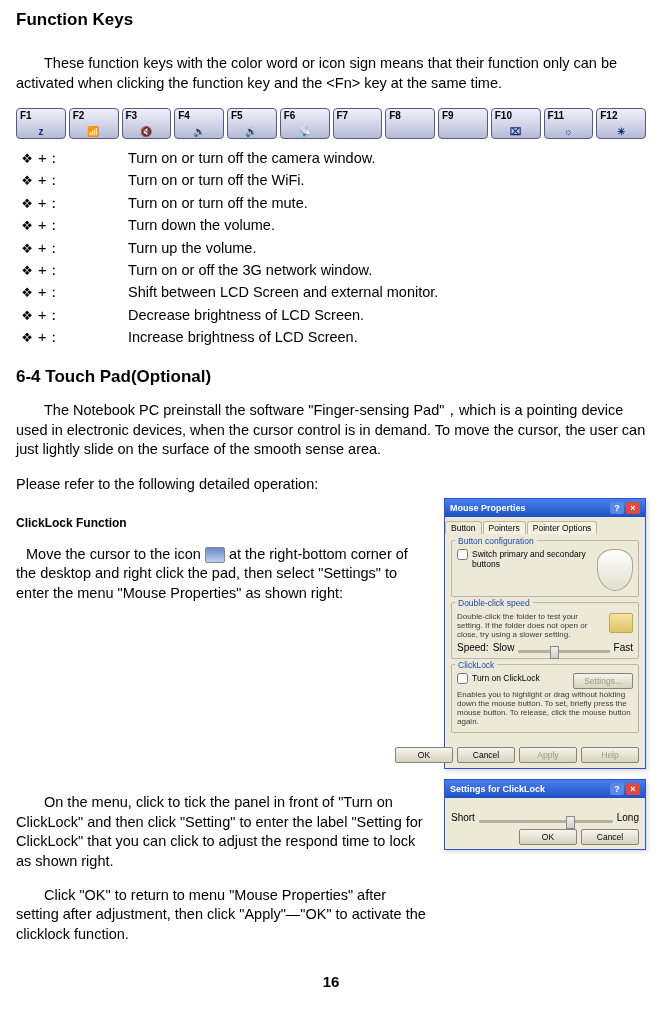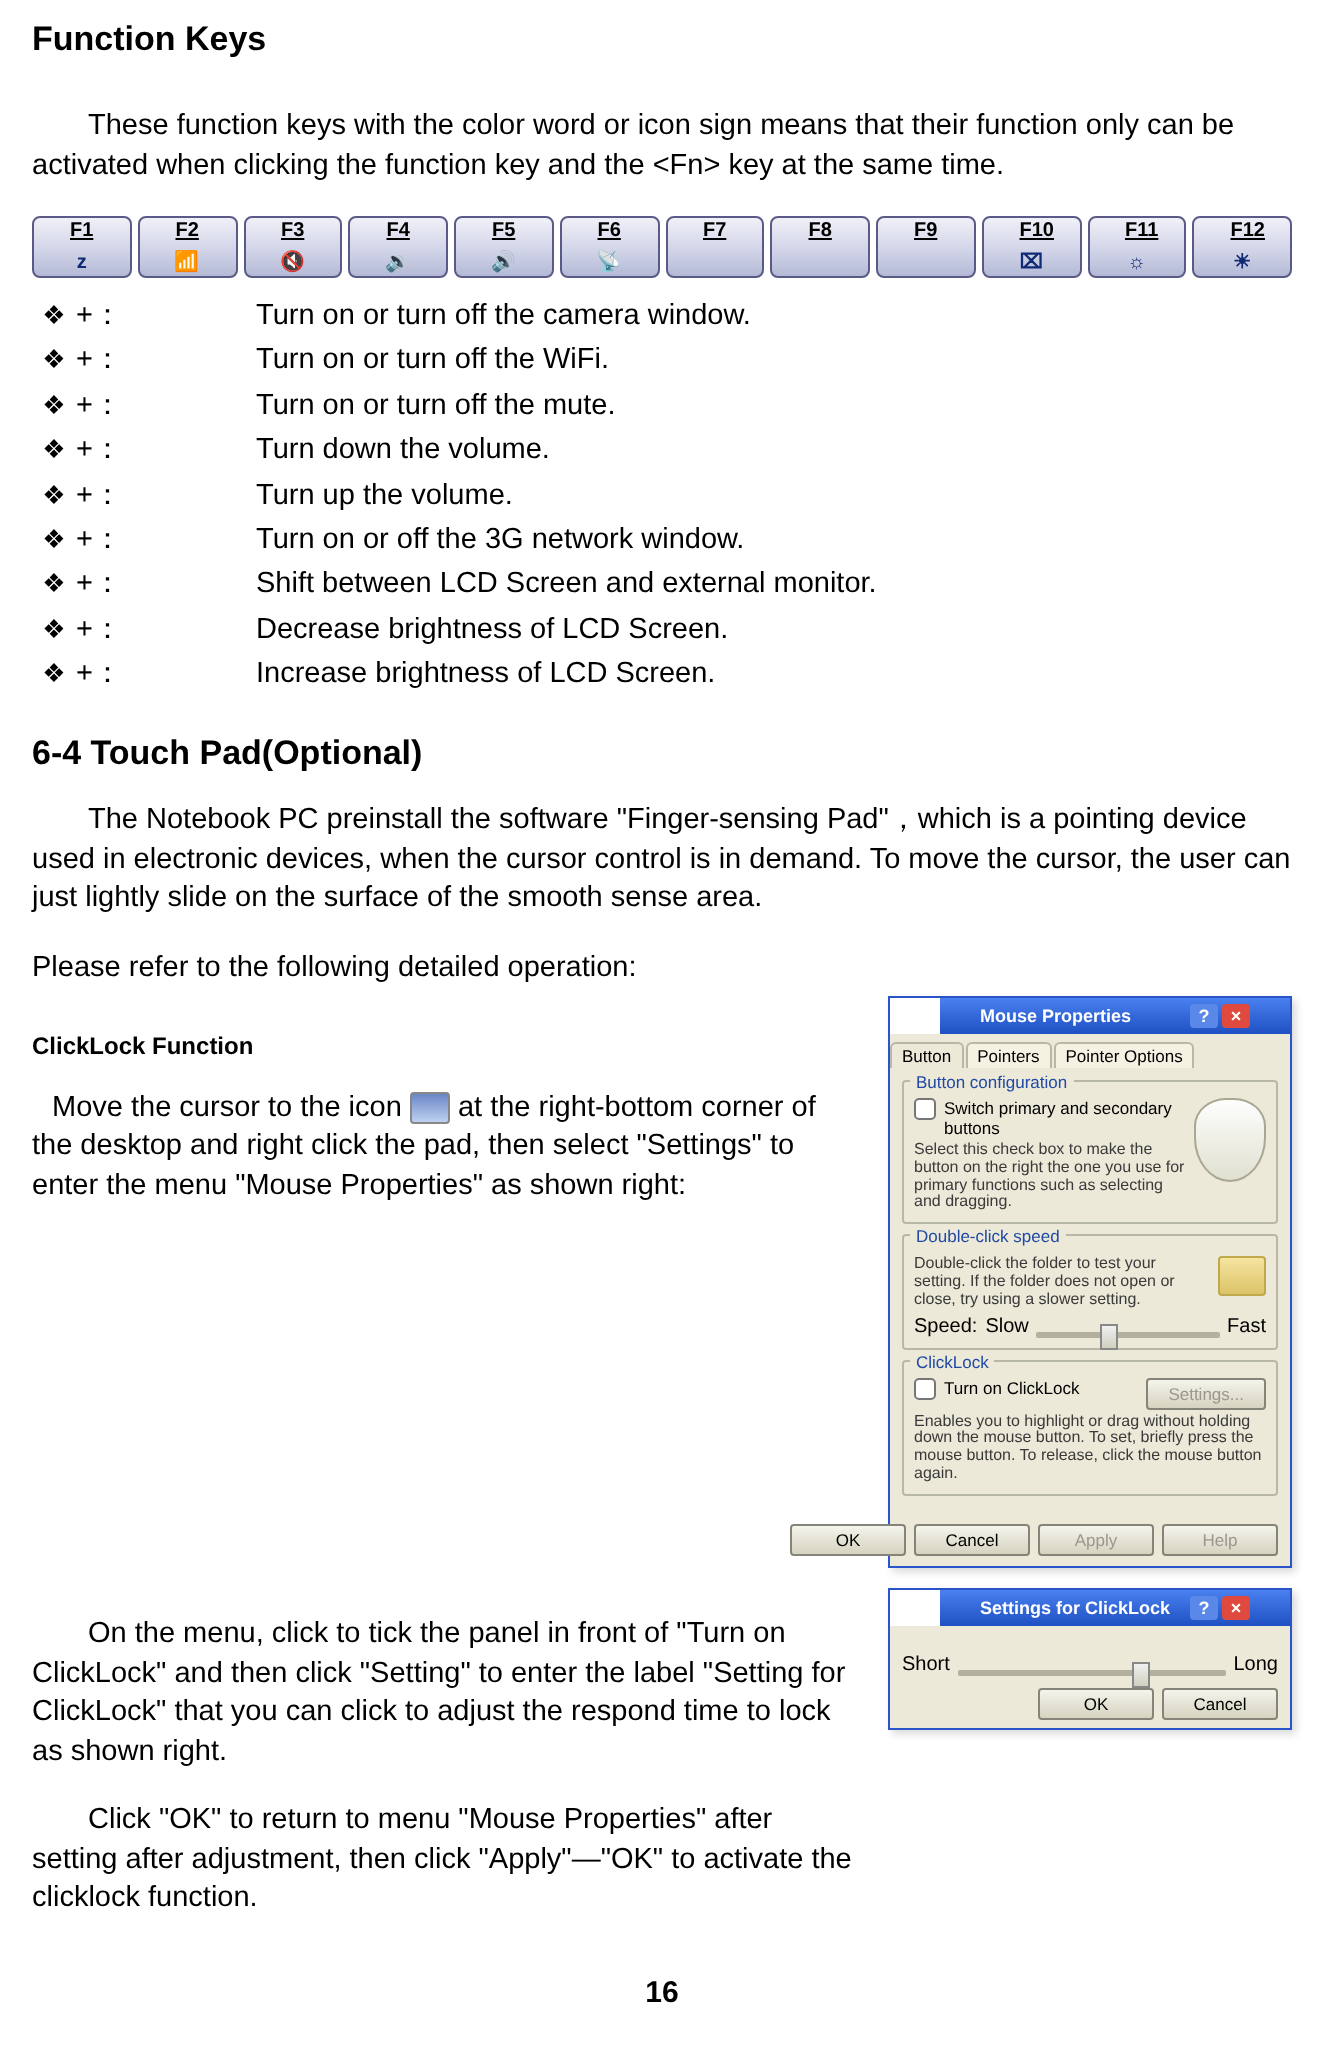--- a/index.html
+++ b/index.html
@@ -1,35 +1,35 @@
 <!DOCTYPE html>
 <html><head>
 <meta charset="utf-8">
 <style>
   :root { --fg:#000; --bg:#fff; --xp-blue:#0a52d6; --xp-blue-light:#3c78e0; }
   body { margin:0; padding:10px 16px 20px 16px; font-family:Arial, Helvetica, sans-serif; font-size:14.5px; color:var(--fg); background:var(--bg); width:630px; }
   .title { font-weight:bold; font-size:17px; margin-bottom:4px; }
   .intro { text-indent:28px; line-height:1.35;margin-top:24px; }
   .fkeys-bar { display:flex; gap:3px; margin:10px 0 8px 0; overflow:hidden; }
   .fkey { flex:1; border:1px solid #5a5a88; border-radius:4px; background:linear-gradient(#f0f0f8,#cfd2e6 60%,#b4bad6); font-size:10px; font-weight:bold; padding:1px 3px 2px 3px; min-width:40px; position:relative; height:26px; }
-  .fkey .label { position:absolute; top:1px; left:18px;text-decoration:underline; }
+  .fkey .label { position:absolute; top:1px; left:3px; }
   .fkey .glyph { position:absolute; bottom:1px; left:50%; transform:translateX(-50%); font-size:10px; color:#102a73; text-align:center; white-space:nowrap; }
   .fn-list { list-style:none; margin:4px 0 18px 0; padding:0; }
   .fn-list li { display:flex; align-items:baseline; line-height:1.55; }
   .diamond { width:22px; text-align:center; font-size:13px; }
   .fn-key { width:90px; }
   .section-title { font-weight:bold; font-size:17px; margin-top:10px; margin-bottom:4px; }
   .para { line-height:1.35; margin-bottom:4px; }
   .para.indent { text-indent:28px; }
   .subtitle { font-weight:bold; font-size:12px; margin-top:18px; margin-bottom:4px; }
   .two-col { display:flex; align-items:flex-start; gap:14px; }
   .two-col .textcol { flex:1 1 280px; }
   .clip { display:inline-block; width:18px; height:14px; border:1px solid #888; background:linear-gradient(#6a86c7,#bed1f0); border-radius:2px; vertical-align:middle; }
   .winbox { border:1px solid #2a55c8; width:200px; font-family:Tahoma, Arial, sans-serif; font-size:9px; color:#000; box-shadow:2px 2px 4px rgba(0,0,0,0.15); }
-  .titlebar { background:linear-gradient(#4a80f0,#1e50c2); color:#fff; font-weight:bold; padding:3px 20px; display:flex; align-items:center; justify-content:space-between;margin-left:25px; }
+  .titlebar { background:linear-gradient(#4a80f0,#1e50c2); color:#fff; font-weight:bold; padding:3px 5px; display:flex; align-items:center; justify-content:space-between; }
   .titlebar .wbtns { display:flex; gap:2px; }
   .wbtn { width:14px; height:12px; border-radius:2px; display:flex; align-items:center; justify-content:center; font-size:9px; font-weight:bold; }
   .wbtn.help { background:#5a88e8; color:#fff; }
   .wbtn.close { background:#e04a3e; color:#fff; }
   .tabrow { display:flex; background:#ece9d8; padding-top:4px; gap:1px; font-size:8.5px; }
   .tabrow .tab { background:#f5f2e4; border:1px solid #b8b8a8; border-bottom:none; padding:1px 5px; border-radius:3px 3px 0 0; white-space:nowrap; }
   .tabrow .tab.active { background:#ece9d8; }
   .wbody { background:#ece9d8; padding:6px 6px 4px 6px; }
   .group { border:1px solid #b8b8a8; border-radius:2px; padding:4px 5px 5px 5px; margin-bottom:5px; }
   .group-title { position:relative; top:-9px; left:-2px; background:#ece9d8; color:#204aa6; font-size:8.5px; padding:0 3px; display:inline-block; }
@@ -185,21 +185,20 @@
       </div>
     <div class="wbody">
       <div class="group">
         <span class="group-title">Button configuration</span>
         <div class="group-body">
           <div class="mouse"></div>
           <label class="chk">
               <input type="checkbox" style="">
               <span>Switch primary and secondary buttons</span>
             </label>
-          <div class="desc">Select this check box to make the button on the right the one you use for primary functions such as selecting and dragging.</div>
           <div style="clear:both"></div>
         </div>
       </div>
       <div class="group">
         <span class="group-title">Double-click speed</span>
         <div class="group-body">
           <div class="folder"></div>
           <div class="desc">Double-click the folder to test your setting. If the folder does not open or close, try using a slower setting.</div>
           <div class="sliderrow">
             <span>Speed:</span>

